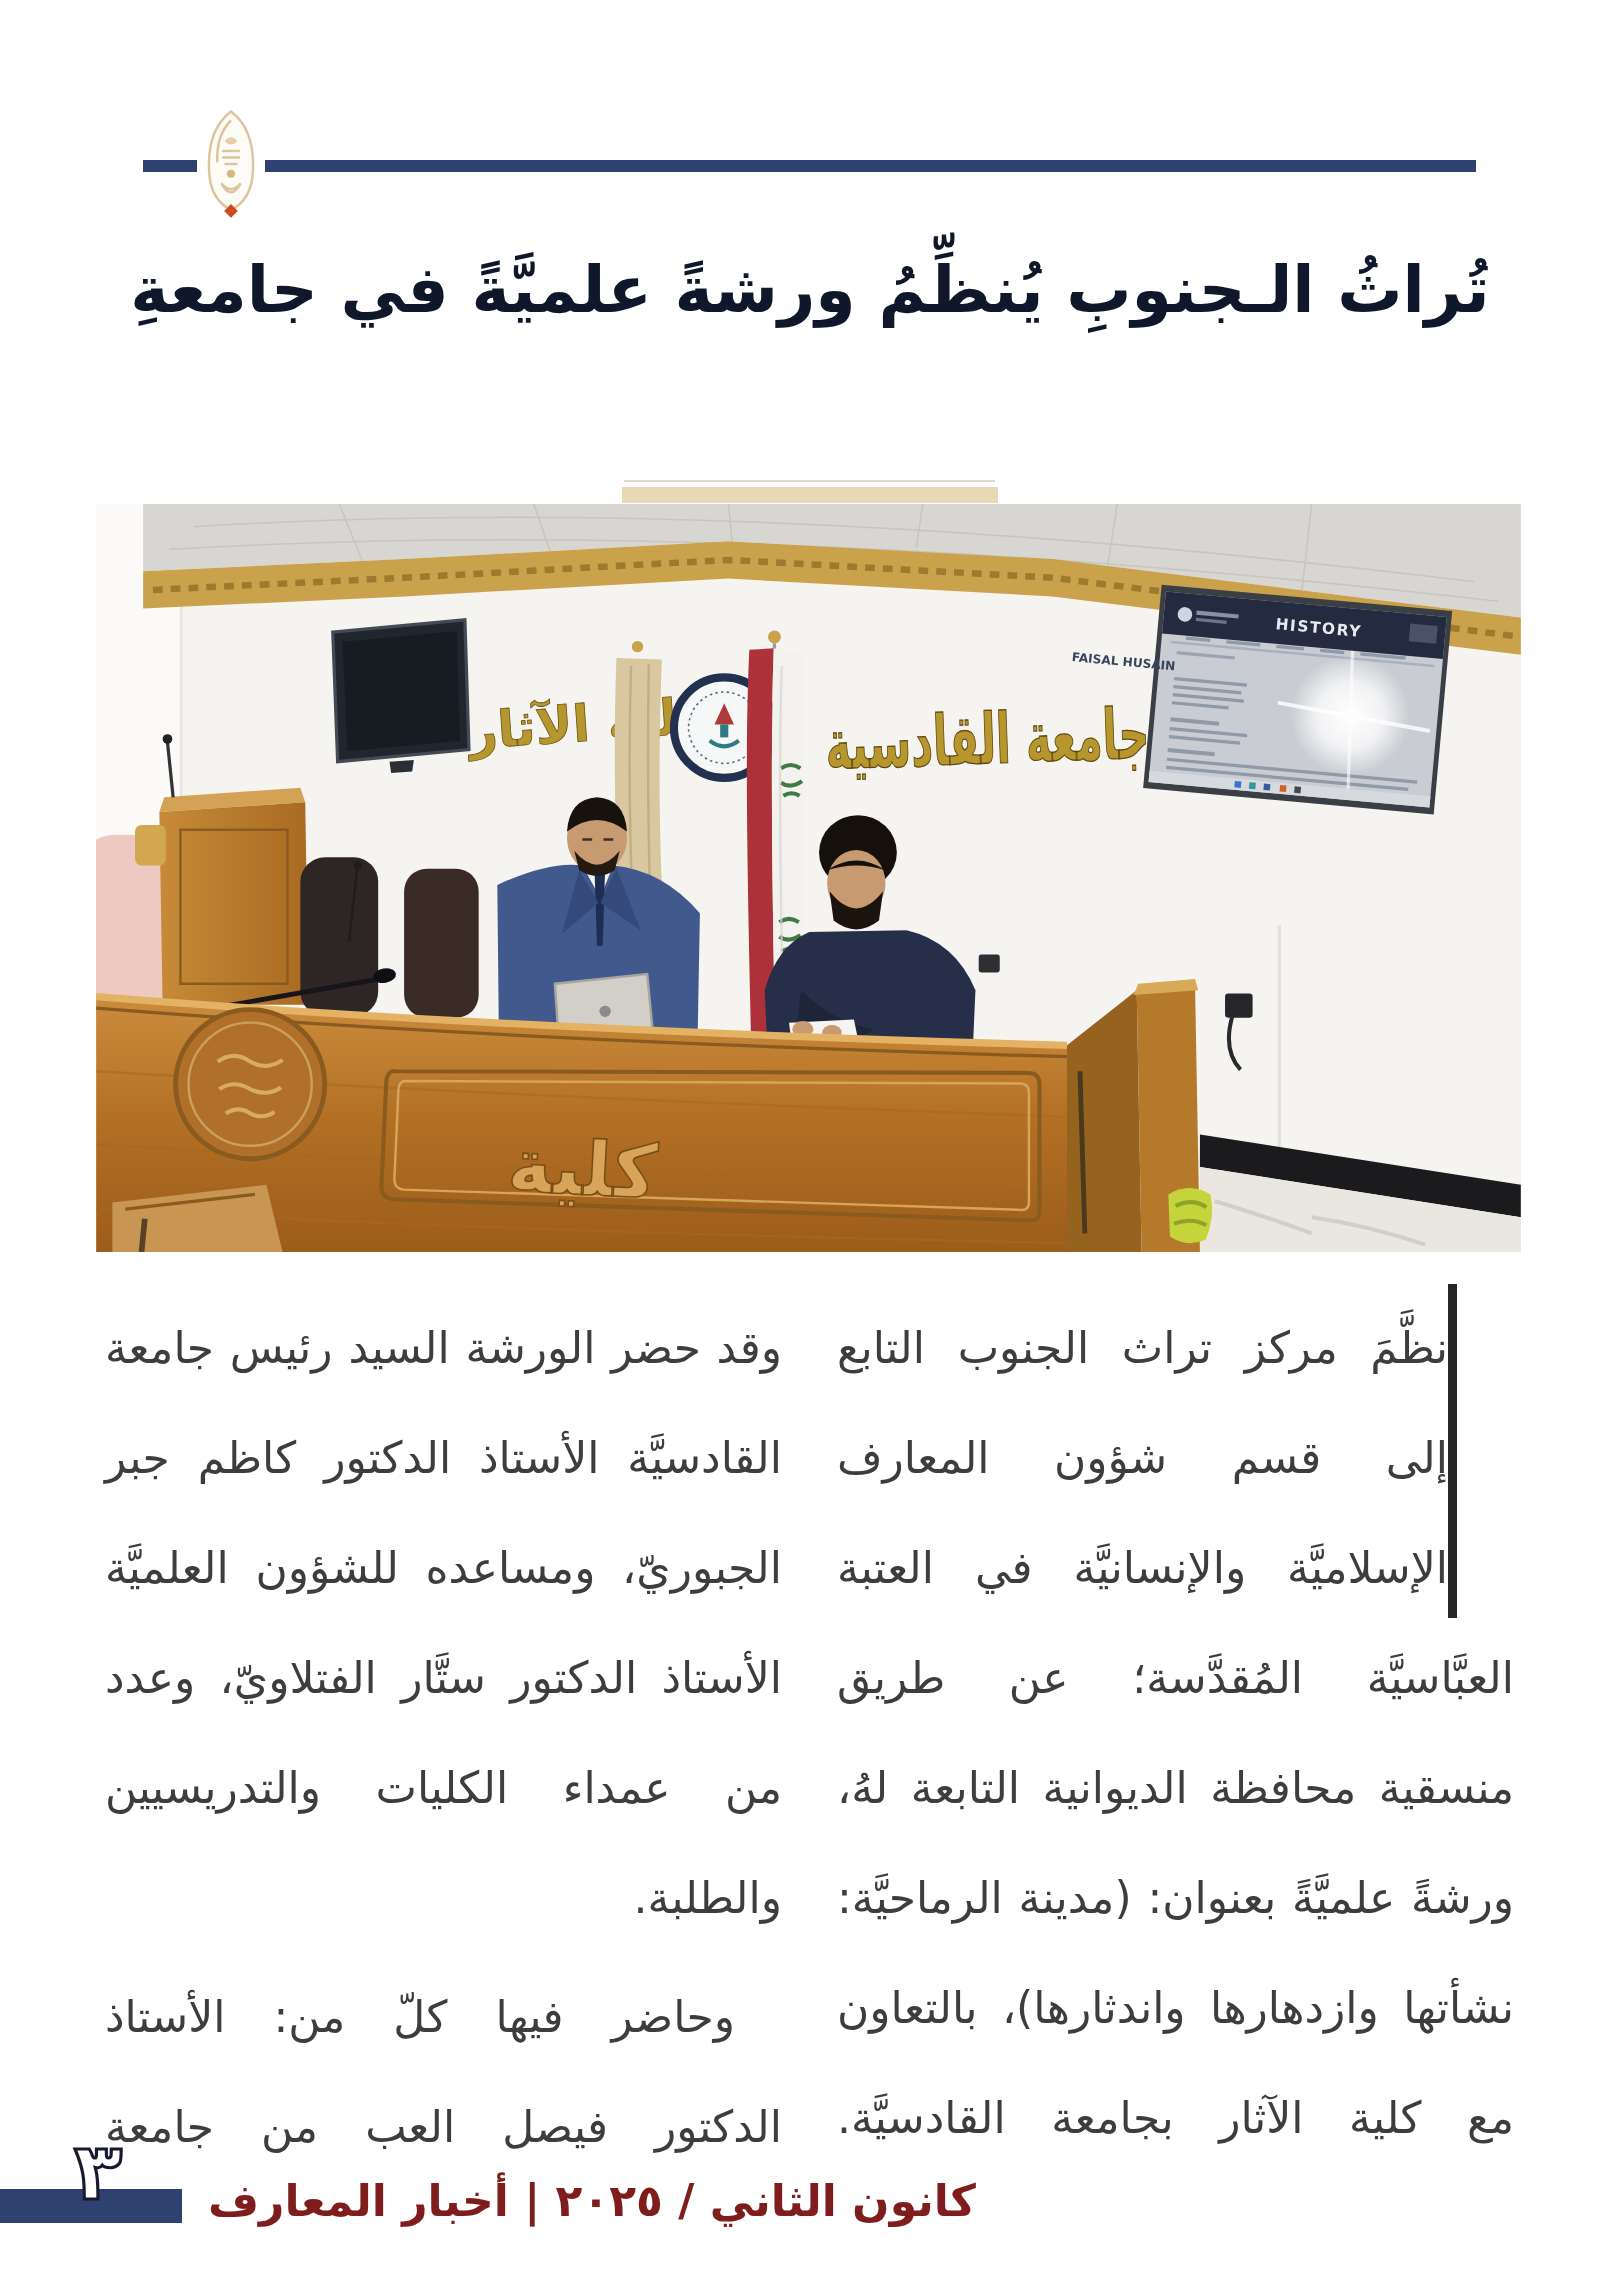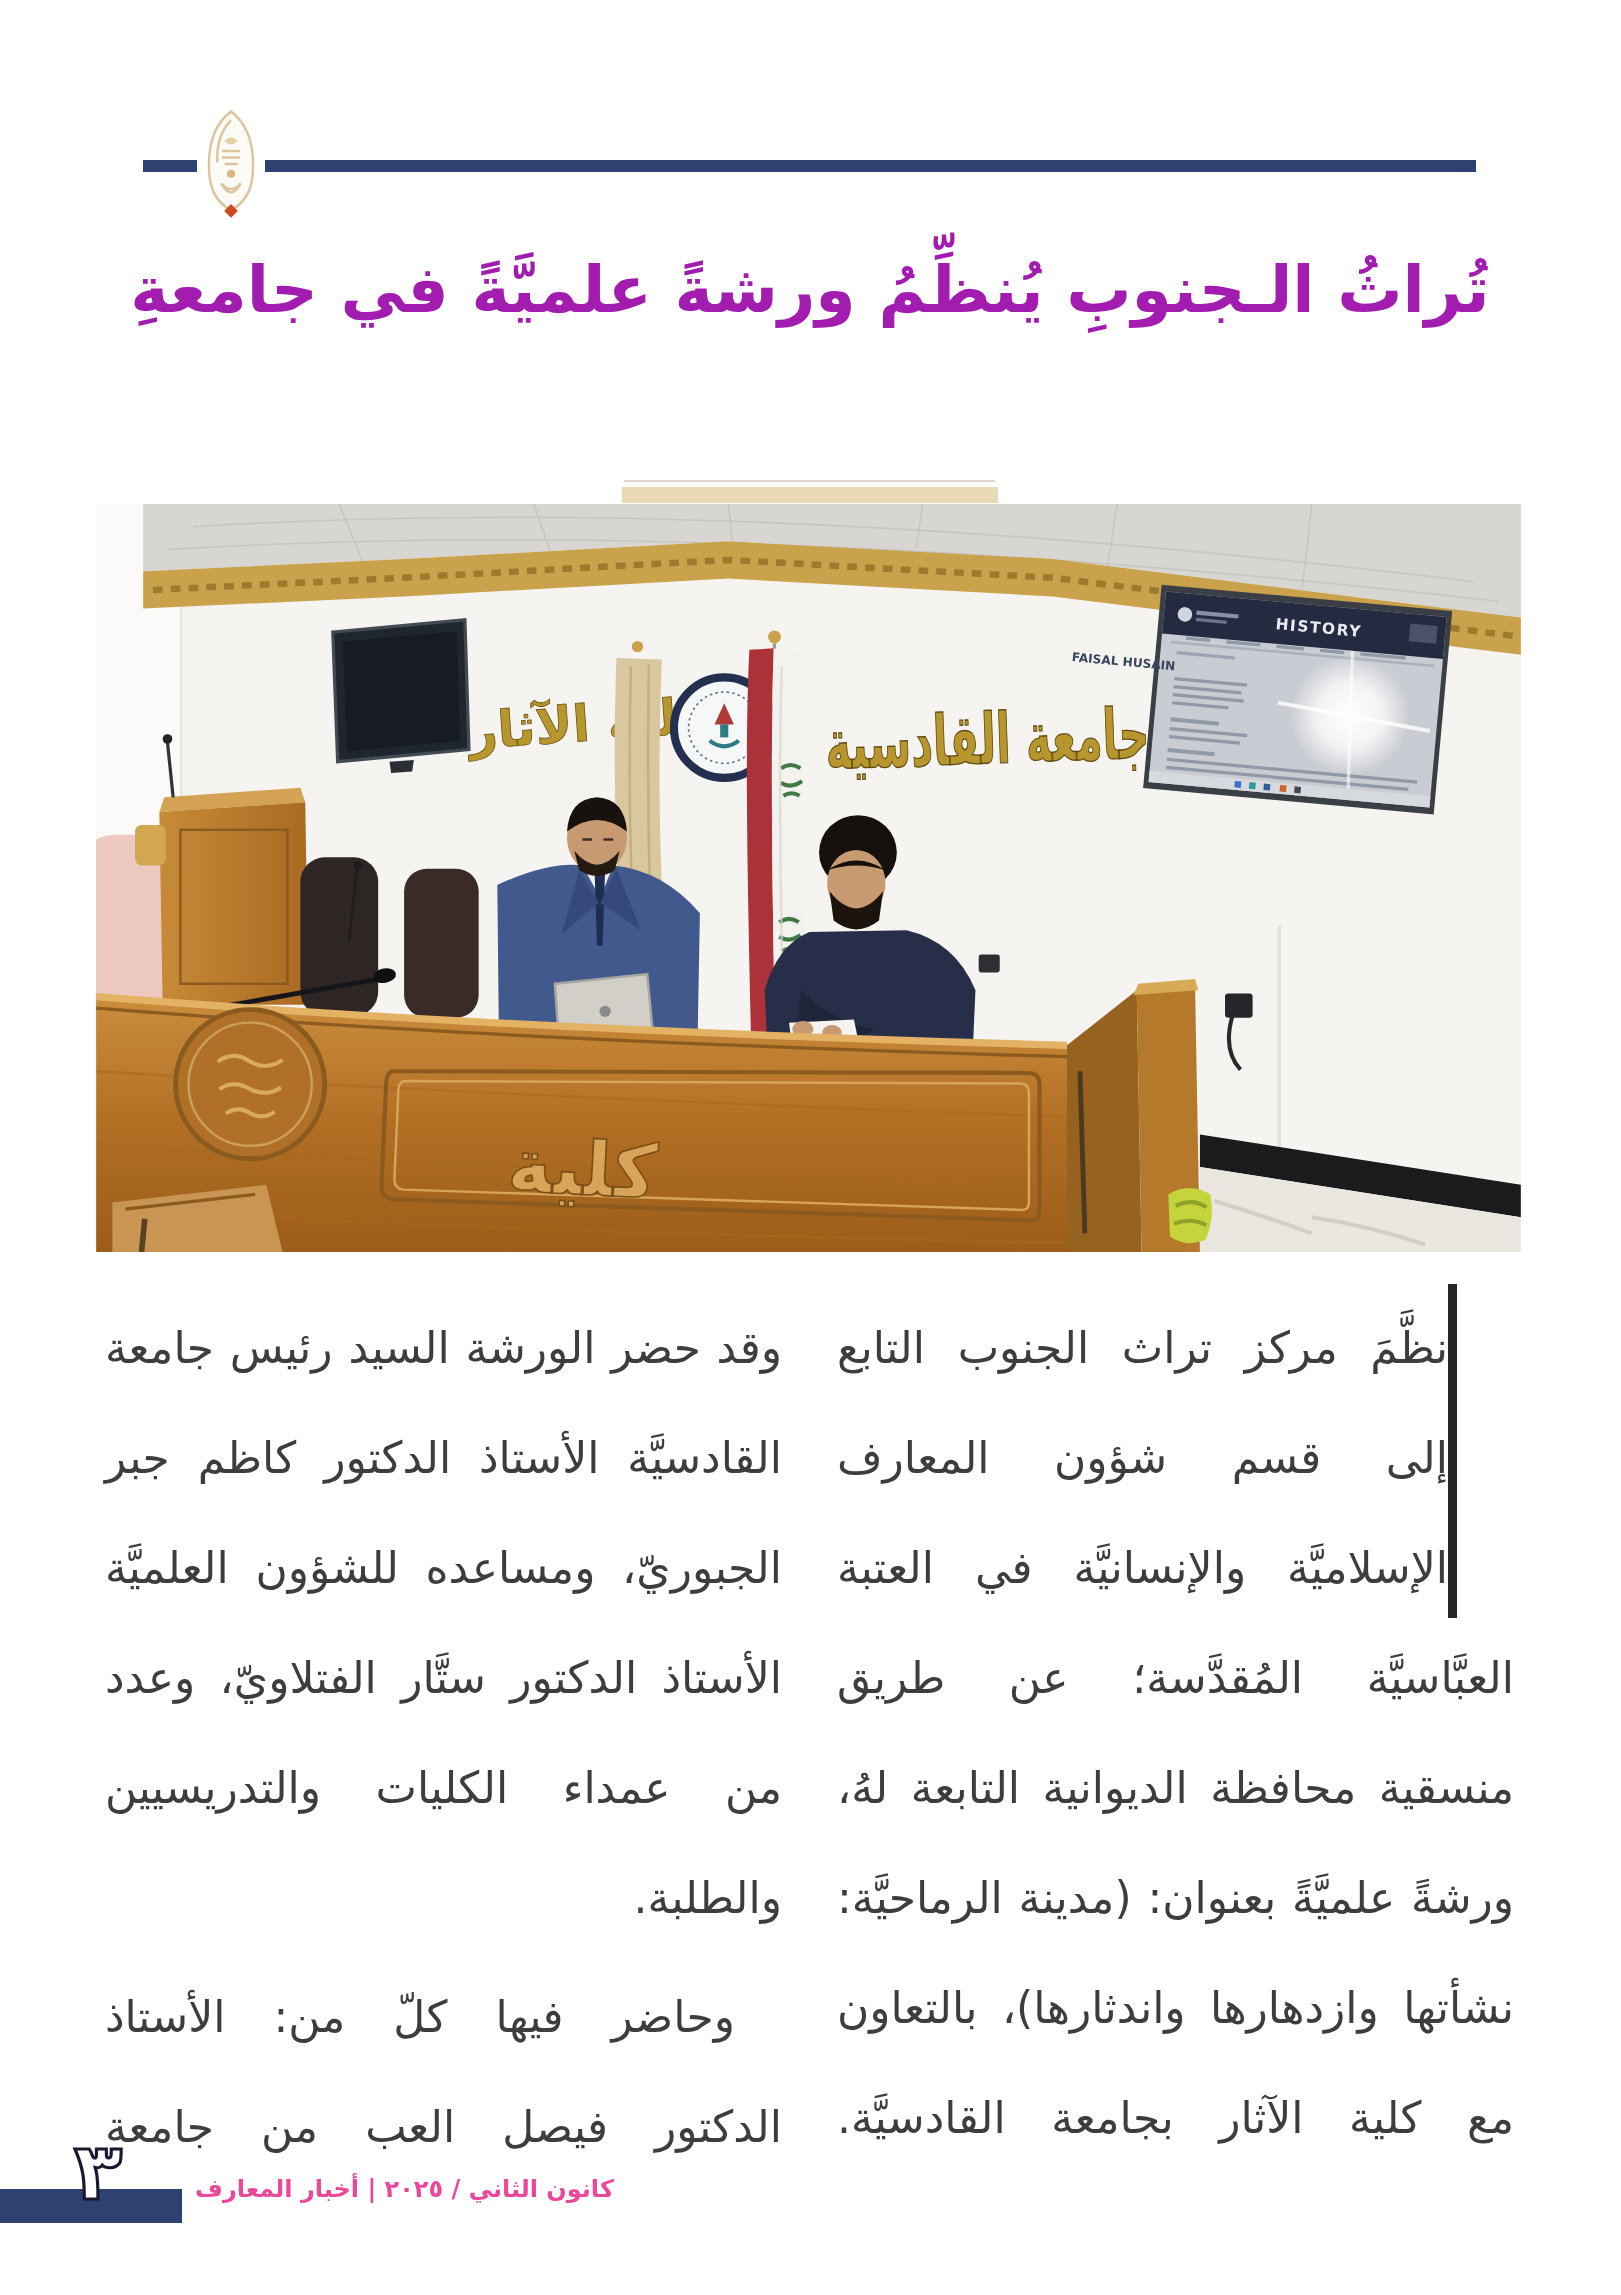--- a/index.html
+++ b/index.html
@@ -11,21 +11,21 @@
     overflow:hidden;
     font-family:"DejaVu Sans",sans-serif;
     direction:rtl;
   }
   
   .header-rule{position:absolute;left:144px;top:160px;width:1333px;height:12px;background:#2e4170;}
   .logo-box{position:absolute;left:198px;top:107px;width:68px;height:114px;background:#ffffff;display:flex;align-items:center;justify-content:center;}
   
   .title{
     position:absolute;left:0;top:234px;width:100%;
-    text-align:center;color:#a21caf;
+    text-align:center;color:#0f172a;
     font-size:65px;font-weight:700;line-height:111px;
   }
   .divider-line{position:absolute;left:625px;top:480px;width:371px;height:2.4px;background:#d9d6d0;}
   .divider-bar{position:absolute;left:623px;top:487px;width:376px;height:16px;background:#e9d9b7;}
   
   .photo{position:absolute;left:97px;top:504px;width:1425px;height:748px;background:#f6f4f1;}
   .photo svg{display:block;width:100%;height:100%;}
   
   .article{
     position:absolute;left:97px;top:1284px;width:1427px;
@@ -38,22 +38,22 @@
   .lead-bar{float:right;width:66px;height:334px;border-left:9px solid #262626;}
   
   .footer-bar{position:absolute;left:0;top:2189px;width:183px;height:34px;background:#2e4170;}
   .page-number{
     position:absolute;left:75px;top:2133px;
     font-size:79px;font-weight:700;color:#ffffff;
     -webkit-text-stroke:3.2px #181830;
     line-height:1;z-index:2;direction:ltr;
   }
   .footer-issue{
-    position:absolute;left:196px;top:2175px;
-    font-size:24px;font-weight:700;color:#ec4899;direction:rtl;
+    position:absolute;left:209px;top:2175px;
+    font-size:44px;font-weight:700;color:#7f1d1d;direction:rtl;
     white-space:nowrap;
   }
 </style>
 </head>
 <body>
 
 <div class="page">
 
   <div class="header-rule"></div>
   <div class="logo-box">

